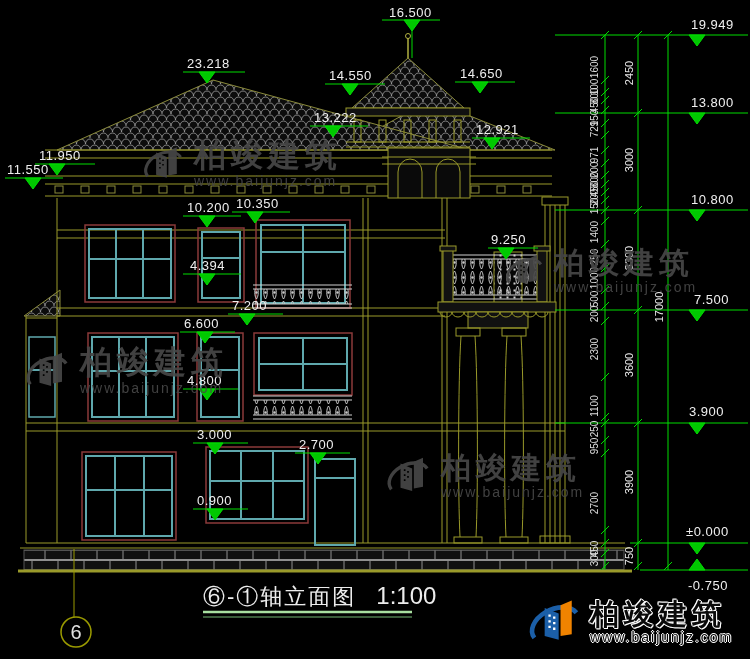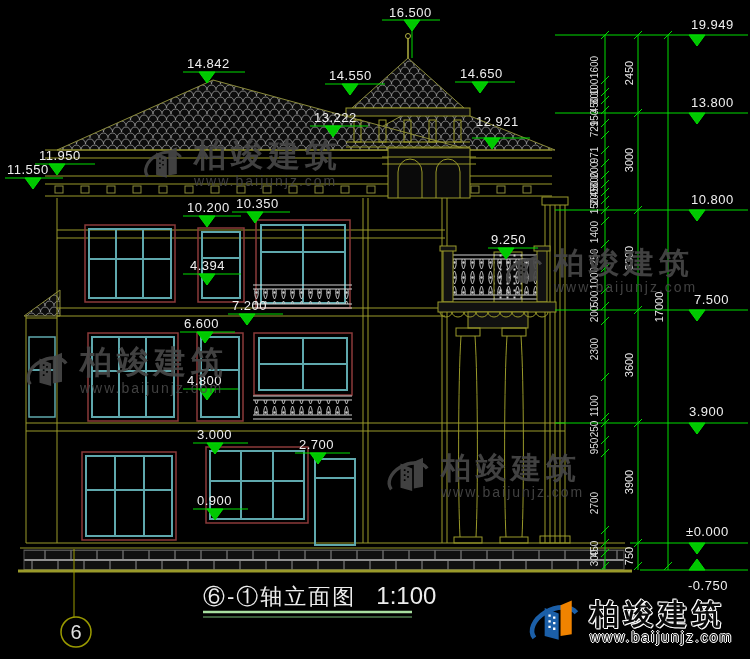--- a/index.html
+++ b/index.html
@@ -281,25 +281,25 @@
       <line x1="203" y1="612" x2="412" y2="612" stroke="#a8e0a0" stroke-width="2.5"></line>
       <line x1="203" y1="617" x2="412" y2="617" stroke="#74b874" stroke-width="1.2"></line>
     </g>
     <g stroke="#9a9a00" fill="none">
       <circle cx="76" cy="632" r="15" stroke-width="1.5"></circle>
       <line x1="74" y1="549" x2="74" y2="617"></line>
     </g>
   </svg>
 
   <span class="ht" style="left:389px;top:5px">16.500</span>
-  <span class="ht" style="left:187px;top:56px">14.842</span>
+  <span class="ht" style="left:187px;top:56px">23.218</span>
   <span class="ht" style="left:329px;top:68px">14.550</span>
   <span class="ht" style="left:460px;top:66px">14.650</span>
   <span class="ht" style="left:314px;top:110px">13.222</span>
-  <span class="ht" style="left:476px;top:114px">12.921</span>
+  <span class="ht" style="left:476px;top:122px">12.921</span>
   <span class="ht" style="left:39px;top:148px">11.950</span>
   <span class="ht" style="left:7px;top:162px">11.550</span>
   <span class="ht" style="left:187px;top:200px">10.200</span>
   <span class="ht" style="left:236px;top:196px">10.350</span>
   <span class="ht" style="left:491px;top:232px">9.250</span>
   <span class="ht" style="left:190px;top:258px">4.394</span>
   <span class="ht" style="left:232px;top:298px">7.200</span>
   <span class="ht" style="left:184px;top:316px">6.600</span>
   <span class="ht" style="left:187px;top:373px">4.800</span>
   <span class="ht" style="left:197px;top:427px">3.000</span>

